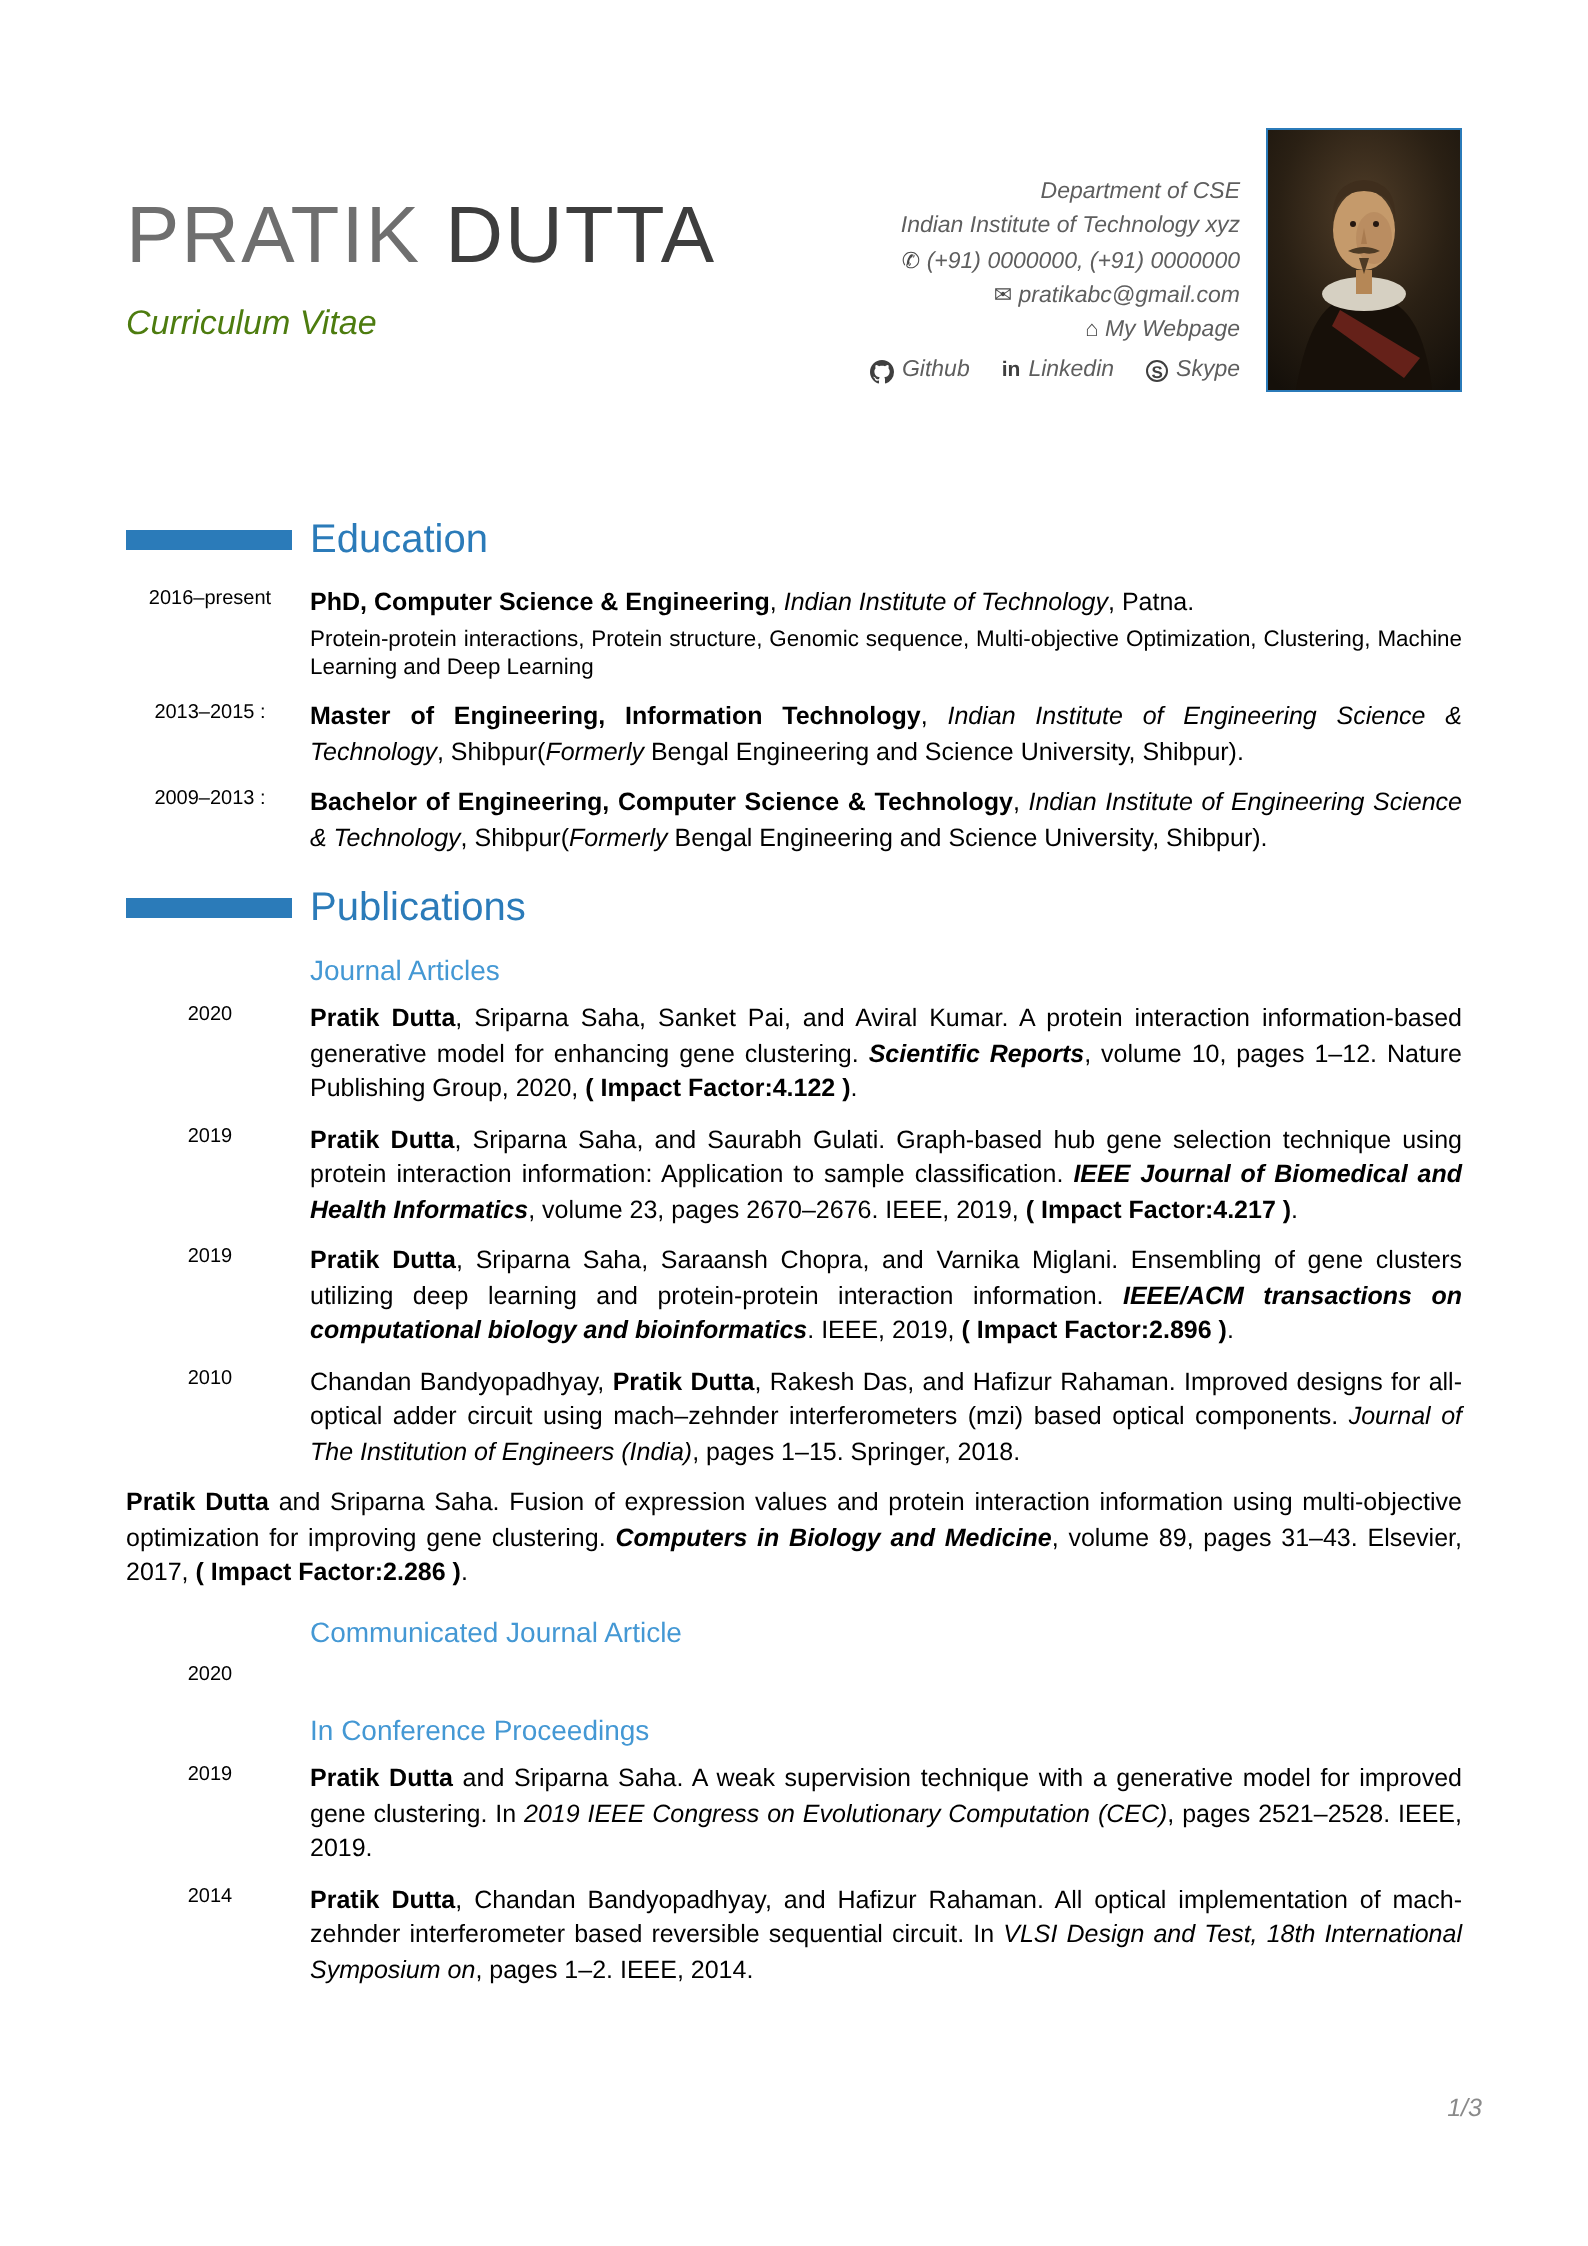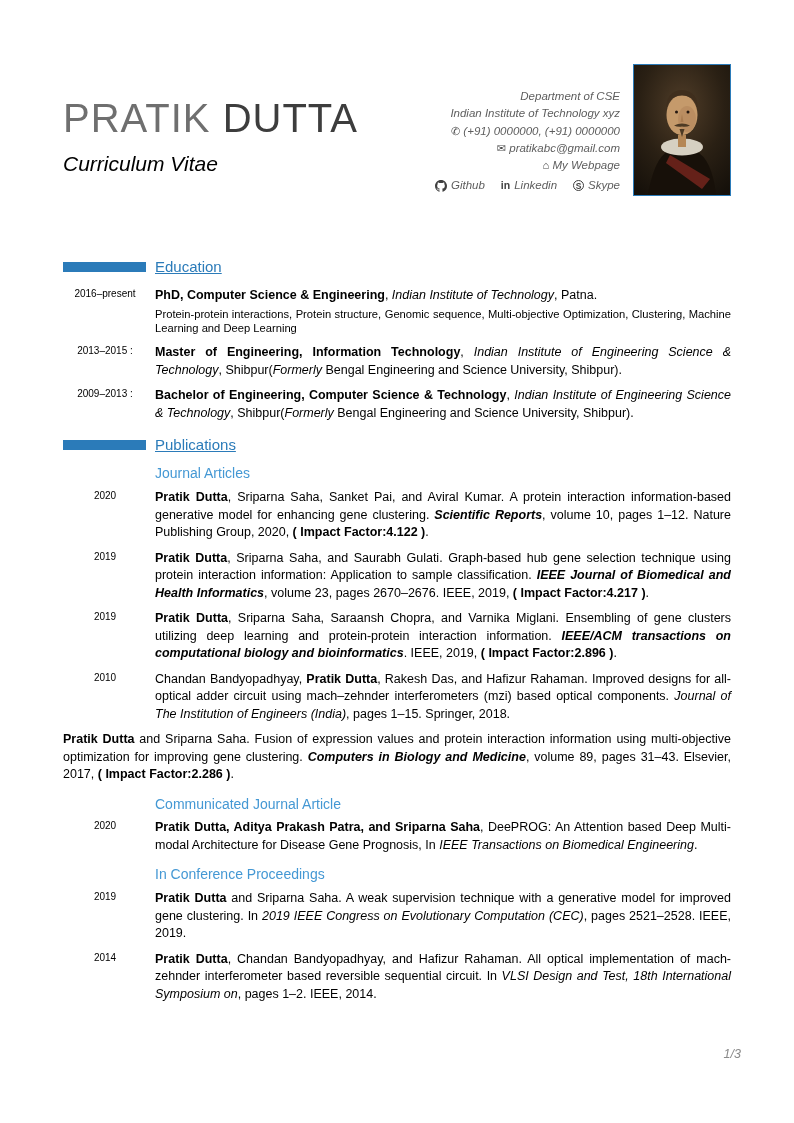--- a/index.html
+++ b/index.html
@@ -16,21 +16,21 @@
     font-family:"Liberation Sans", sans-serif;
     color:#000;
     padding:64px 63px 0 63px;
     box-sizing:border-box;
   }
   
   .cv-header{display:flex;align-items:flex-start;}
   .name-block{flex:1;padding-top:32px;min-width:0;}
   .cv-name{font-size:40px;font-weight:400;letter-spacing:1px;margin:0;color:#6f6f6f;white-space:nowrap;line-height:1.1;}
   .cv-name .last{color:#3d3d3d;}
-  .tagline{font-style:italic;font-size:21px;color:#000000;margin-top:12px;}
+  .tagline{font-style:italic;font-size:17px;color:#4d7c0f;margin-top:12px;}
   .contact{
     text-align:right;font-style:italic;font-size:11.5px;color:#5e5e5e;
     line-height:1.5;padding-top:24px;margin-right:13px;white-space:nowrap;flex:none;
   }
   .contact a{color:#5e5e5e;text-decoration:none;}
   .c-icon{font-style:normal;font-size:11px;color:#4a4a4a;}
   .contact-social{margin-top:3px;display:flex;justify-content:flex-end;gap:16px;align-items:center;}
   .social-item{display:inline-flex;align-items:center;gap:4px;color:#5e5e5e;text-decoration:none;}
   .icon-github{display:inline-flex;line-height:0;}
   .icon-linkedin{font-style:normal;font-weight:bold;font-size:10.5px;color:#3f3f3f;}
@@ -38,21 +38,21 @@
     font-style:normal;font-weight:bold;font-size:8.5px;color:#3f3f3f;
     border:1px solid #3f3f3f;border-radius:50%;width:11px;height:11px;
     display:inline-flex;align-items:center;justify-content:center;box-sizing:border-box;
   }
   .photo-frame{flex:none;border:1px solid var(--accent);line-height:0;}
   
   .section-education{margin-top:62px;}
   .section-publications{margin-top:14px;}
   .section-header{display:flex;align-items:center;margin-bottom:11px;}
   .section-rule{width:83px;height:10px;background:var(--accent);margin-right:9px;flex:none;}
-  .section-title{font-size:15px;font-weight:400;color:var(--accent);margin:0;line-height:1.2;text-decoration:underline;}
+  .section-title{font-size:20px;font-weight:400;color:var(--accent);margin:0;line-height:1.2;}
   .subsection-title{font-size:14px;font-weight:400;color:var(--subsection);margin:12px 0 7px 92px;line-height:1.2;}
   .subsection-title.first{margin-top:2px;}
   
   .entry{display:flex;margin-bottom:8px;}
   .entry-date{flex:none;width:84px;text-align:center;font-size:10px;padding-right:8px;line-height:1.4;}
   .entry-body{flex:1;font-size:12.5px;line-height:1.4;text-align:justify;min-width:0;}
   .entry-detail{font-size:11.2px;line-height:1.33;margin-top:2px;text-align:justify;}
   .b{font-weight:bold;}
   .i{font-style:italic;}
   
@@ -179,21 +179,20 @@
     </div>
 
     <div class="entry">
       <div class="entry-body"><span class="b">Pratik Dutta</span><span> and Sriparna Saha.  Fusion of expression values and protein interaction information using multi-objective optimization for improving gene clustering.  </span><span class="b i">Computers in Biology and Medicine</span><span>, volume 89, pages 31–43. Elsevier, 2017, </span><span class="b">( Impact Factor:2.286 )</span><span>.</span></div>
     </div>
 
     <h3 class="subsection-title">Communicated Journal Article</h3>
 
     <div class="entry">
       <div class="entry-date">2020</div>
-      <div class="entry-body"><span class="b">Pratik Dutta, Aditya Prakash Patra, and Sriparna Saha</span><span>, DeePROG: An Attention based Deep Multi-modal Architecture for Disease Gene Prognosis, In </span><span class="i">IEEE Transactions on Biomedical Engineering</span><span>.</span></div>
     </div>
 
     <h3 class="subsection-title">In Conference Proceedings</h3>
 
     <div class="entry">
       <div class="entry-date">2019</div>
       <div class="entry-body"><span class="b">Pratik Dutta</span><span> and Sriparna Saha.  A weak supervision technique with a generative model for improved gene clustering.  In </span><span class="i">2019 IEEE Congress on Evolutionary Computation (CEC)</span><span>, pages 2521–2528. IEEE, 2019.</span></div>
     </div>
 
     <div class="entry">

